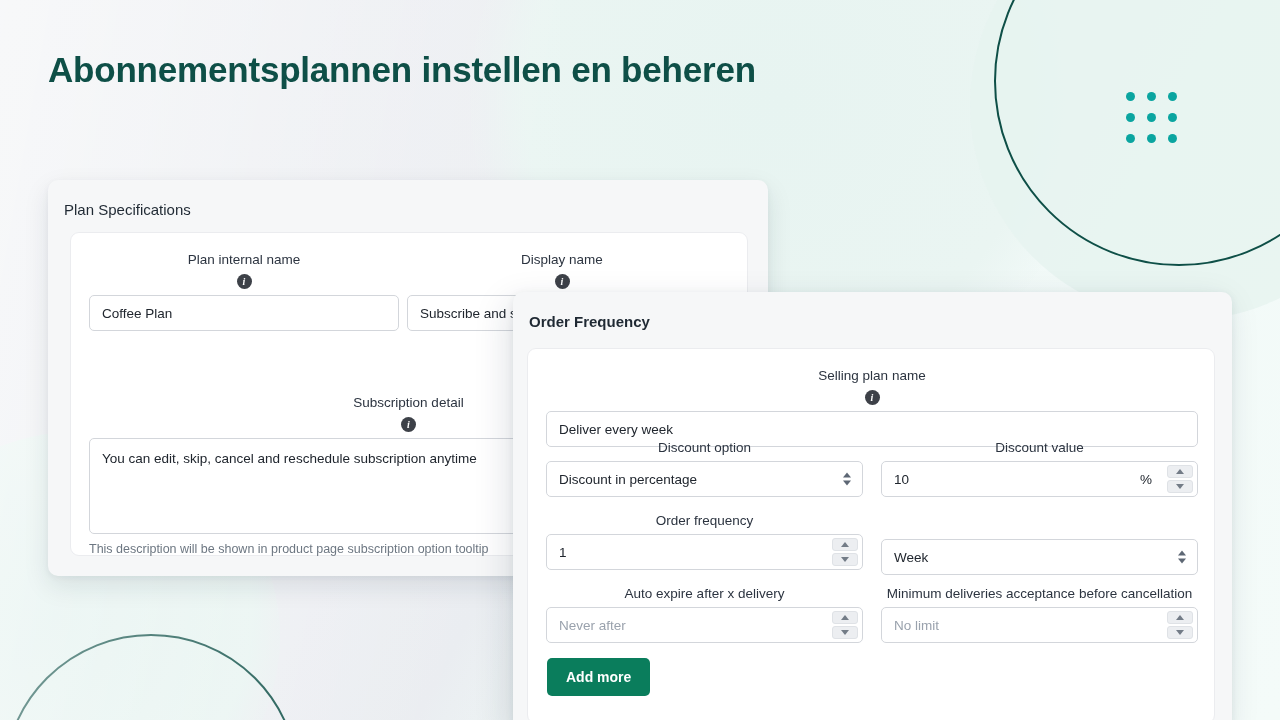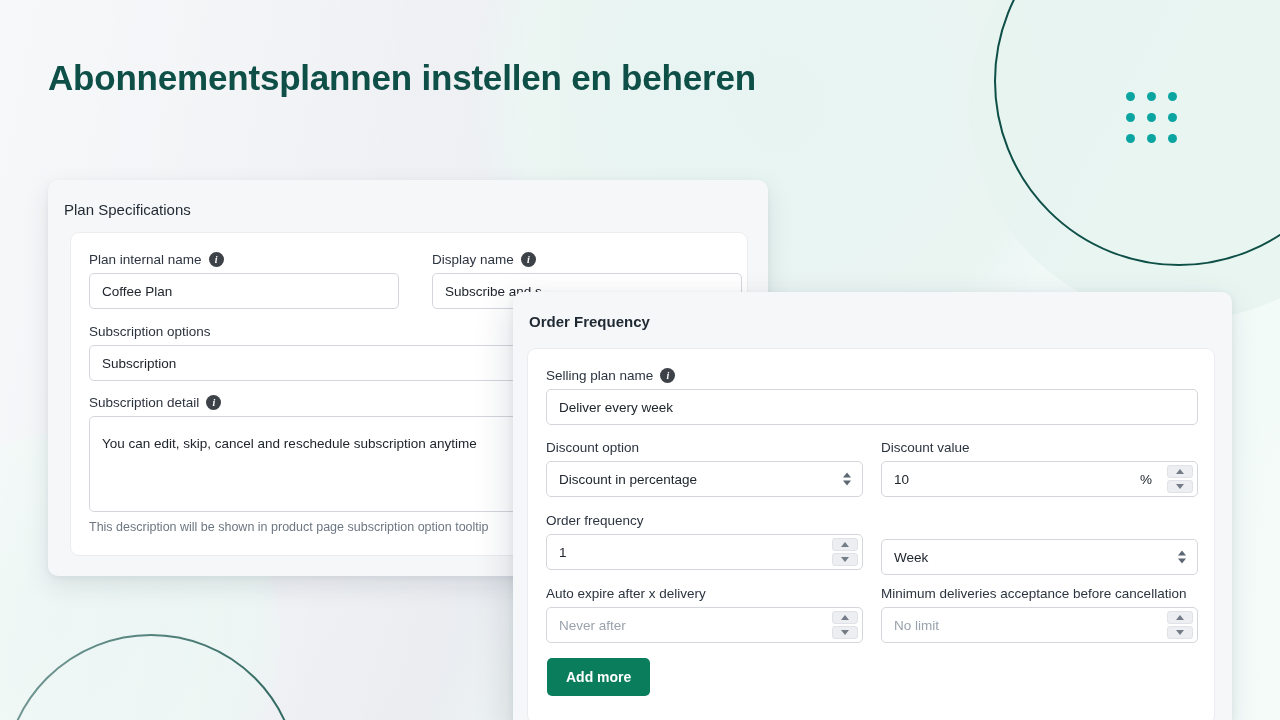--- a/index.html
+++ b/index.html
@@ -111,21 +111,20 @@
   
   .page-title {
     position: absolute;
     left: 48px;
     top: 50px;
     font-size: 35px;
     font-weight: bold;
     color: #0e4f47;
     letter-spacing: -0.2px;
     white-space: nowrap;
-    margin-top: 8px;
   }
 
   
   .card-back {
     position: absolute;
     left: 48px;
     top: 180px;
     width: 720px;
     height: 396px;
     background: #f6f7f8;
@@ -191,20 +190,21 @@
   .field { position: absolute; }
 
   .flabel {
     display: flex;
     align-items: center;
     gap: 7px;
     font-size: 13.5px;
     color: #2c3440;
     margin-bottom: 6px;
     white-space: nowrap;
+    flex-direction: column;
   }
 
   .info-icon {
     width: 15px;
     height: 15px;
     border-radius: 50%;
     background: #3d4148;
     color: #ffffff;
     font-size: 10px;
     font-weight: bold;
@@ -231,21 +231,21 @@
   }
 
   .input.placeholder { color: #9aa2ad; }
 
   .textarea {
     background: #ffffff;
     border: 1px solid #d3d6db;
     border-radius: 5px;
     font-size: 13.5px;
     color: #20262e;
-    padding: 18px 12px;
+    padding: 11px 12px;
     line-height: 1.35;
   }
 
   .helper {
     font-size: 12.5px;
     color: #6d7782;
     margin-top: 8px;
     white-space: nowrap;
   }
 
@@ -359,34 +359,28 @@
   <div class="panel-inner-back">
 
     <div class="field" style="left:18px; top:19px; width:310px;">
       <div class="flabel">
         <span>Plan internal name</span>
         <span class="info-icon">i</span>
       </div>
       <div class="input">Coffee Plan</div>
     </div>
 
-    <div class="field" style="left:361px; top:19px; width:310px;">
+    <div class="field" style="left:336px; top:19px; width:310px;">
       <div class="flabel">
         <span>Display name</span>
         <span class="info-icon">i</span>
       </div>
       <div class="input">Subscribe and s</div>
     </div>
 
-    <div class="field" style="left:18px; top:91px; width:639px;">
-      <div class="flabel">
-        <span>Subscription options</span>
-      </div>
-      <div class="input">Subscription</div>
-    </div>
 
     <div class="field" style="left:18px; top:162px; width:639px;">
       <div class="flabel">
         <span>Subscription detail</span>
         <span class="info-icon">i</span>
       </div>
       <div class="textarea" style="height:96px;">You can edit, skip, cancel and reschedule subscription anytime</div>
       <div class="helper">This description will be shown in product page subscription option tooltip</div>
     </div>
 

